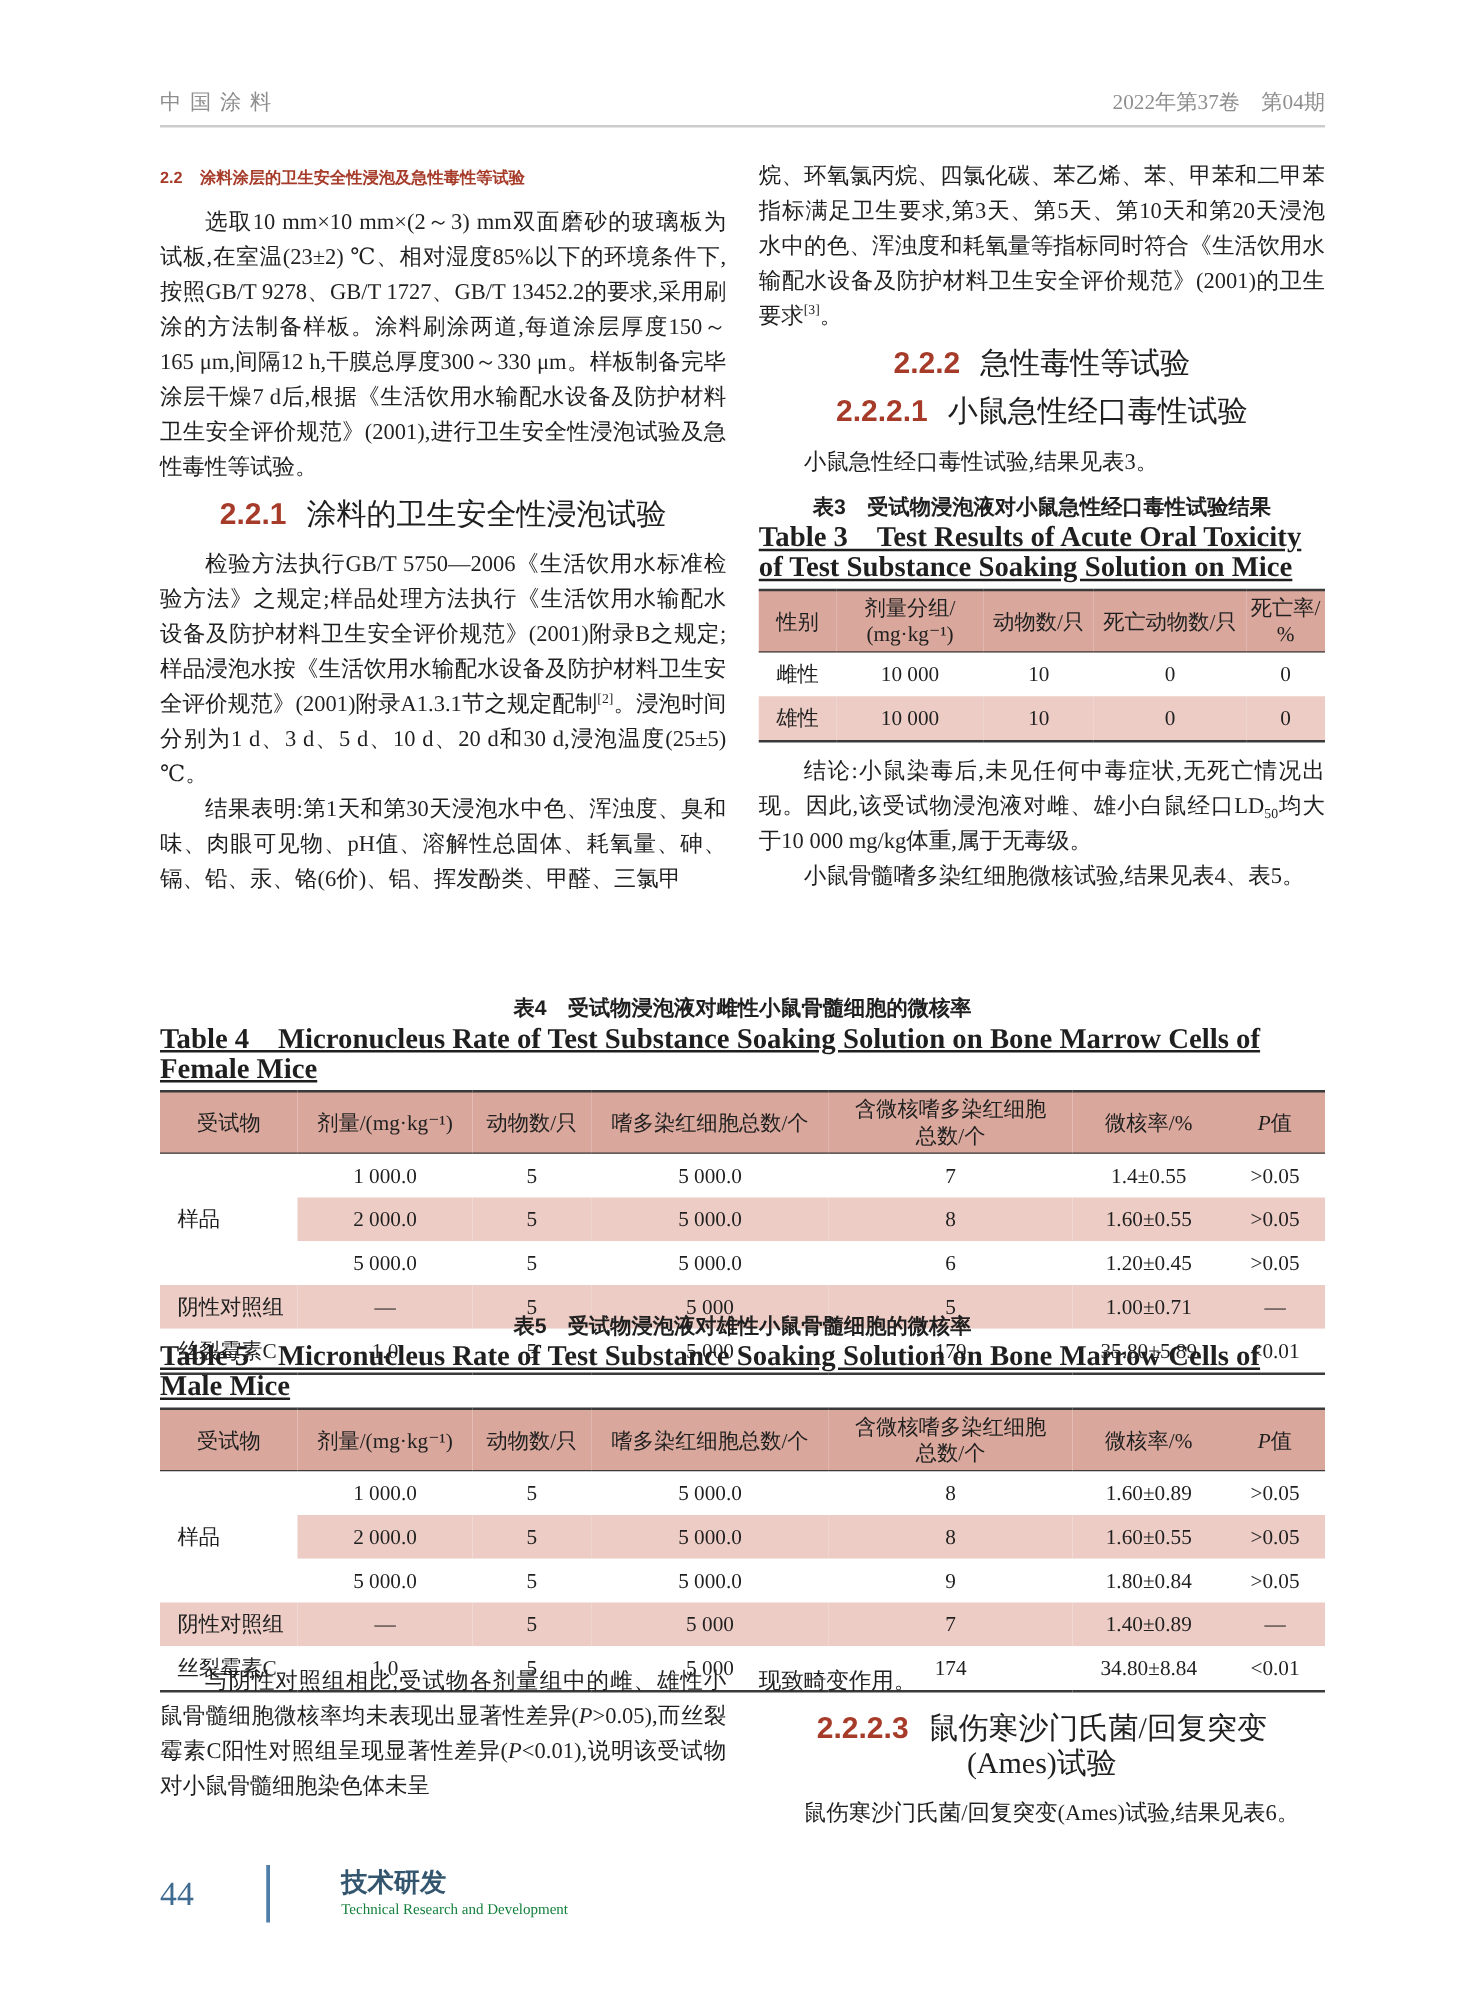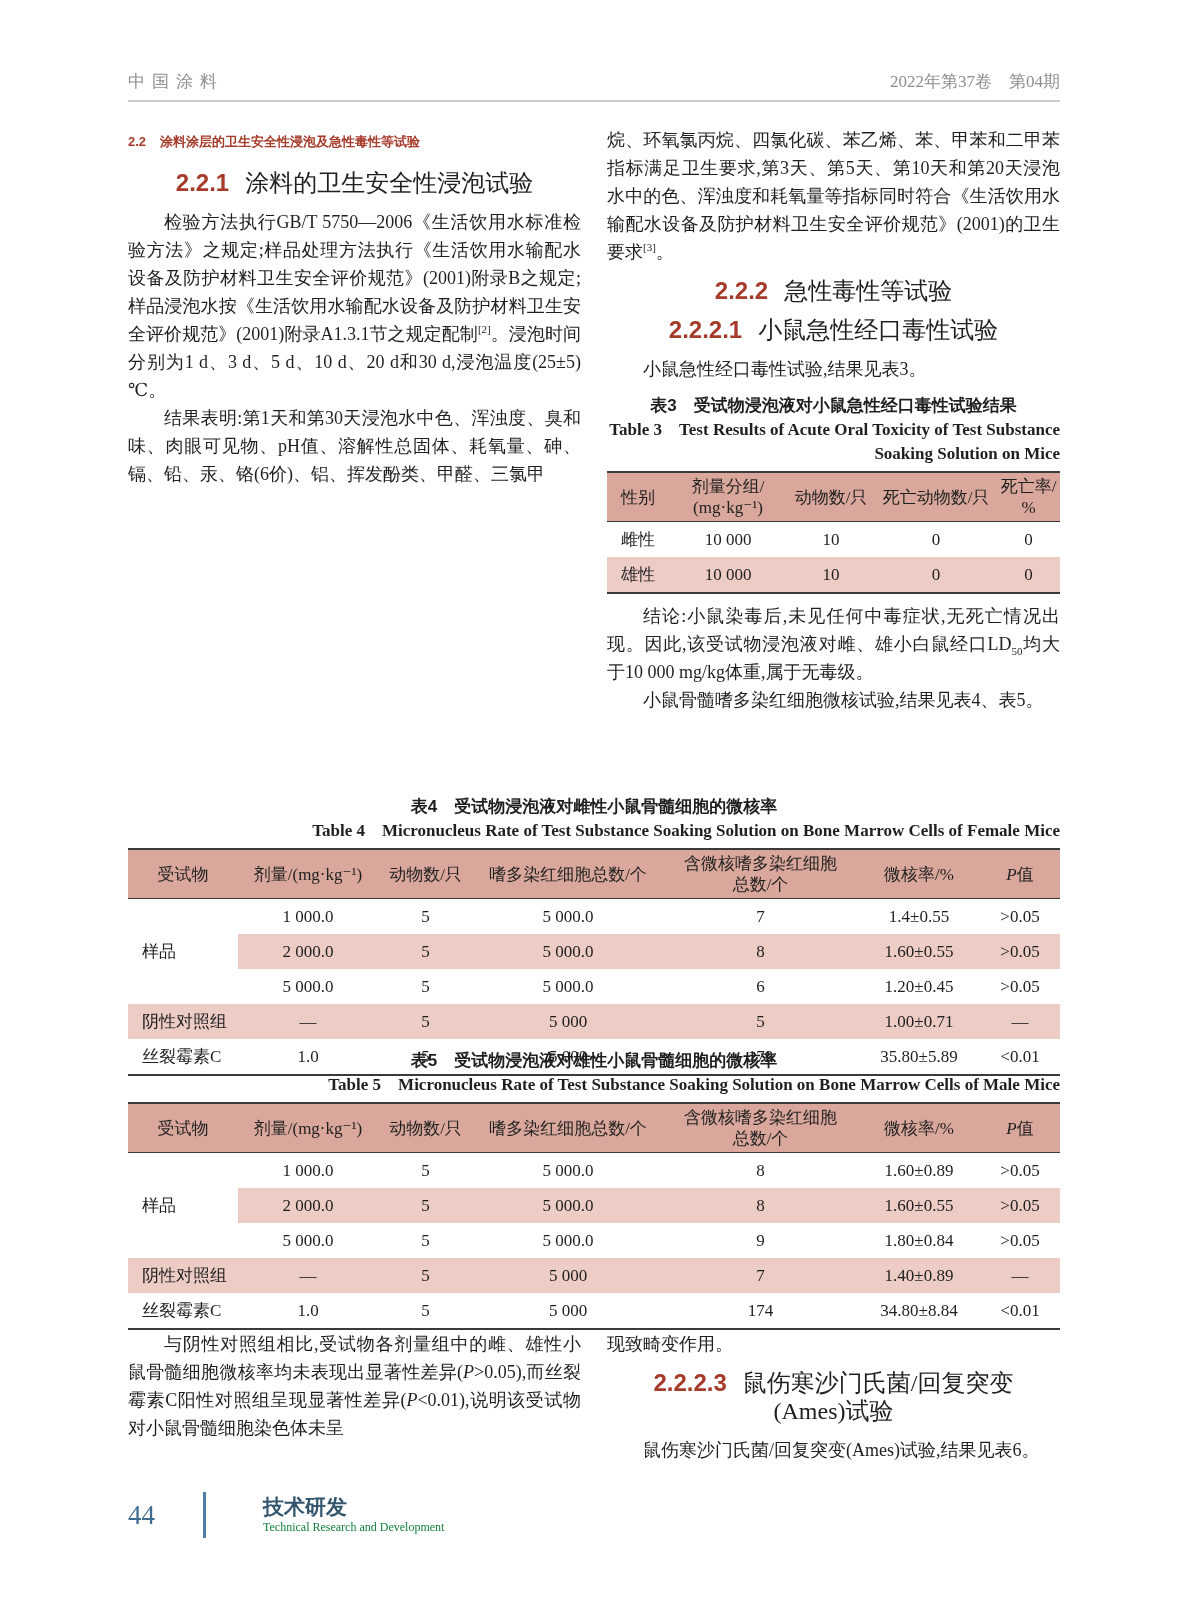--- a/index.html
+++ b/index.html
@@ -27,55 +27,56 @@
   .it { font-style:italic; }
 
   .h-main { margin:0 0 5px 0; font-size:13px; line-height:32px; font-weight:bold; color:#a63b2a; }
   .h-main .hnum { font-family:"Liberation Sans","DejaVu Sans",sans-serif; margin-right:14px; }
   .h-sub { margin:11px; font-size:24px; line-height:28px; font-weight:normal; color:#1f1f1f;text-align:center; }
   .h-sub .hnum { color:#a63b2a; font-weight:bold; font-family:"Liberation Sans","DejaVu Sans",sans-serif; margin-right:16px; }
 
   
   .tbl-title-cn { text-align:center; font-family:"Liberation Sans","DejaVu Sans",sans-serif;
     font-weight:bold; font-size:17px; line-height:25px; }
-  .tbl-title-en { text-align:right; font-weight:bold; font-size:17px; line-height:24px; margin-bottom:5px; }
+  .tbl-title-en { text-align:left; font-weight:bold; font-size:23px; line-height:24px; margin-bottom:5px;text-decoration:underline; }
   .t3-titles { margin-top:10px; }
   table.tbl { width:100%; border-collapse:collapse; border-top:2px solid #3a3a3a;
     border-bottom:2px solid #3a3a3a; font-size:17px; }
   table.tbl thead th { background:#d9a79c; font-weight:normal; padding:3px 2px; line-height:21px;
     border-bottom:1.5px solid #3a3a3a; text-align:center; }
   table.tbl td { text-align:center; height:35px; padding:0 2px; }
   table.tbl td.lbl { text-align:left; padding-left:14px; }
   tr.r-pink td { background:#ecccc5; }
   tr.r-white td { background:#ffffff; }
   tr.r-white td.keepwhite { background:#ffffff; }
 
   
   .pg-footer { top:1492px; display:flex; align-items:center; }
-  .pgnum { font-size:27px; color:#3f6b90; }
+  .pgnum { font-size:27px; color:#3f6b90; margin-right:10px; }
   .fbar { width:3px; height:46px; background:#4f7ea8; margin-right:9px; }
   .fcn { font-family:"Liberation Sans","DejaVu Sans",sans-serif; font-weight:bold;
     font-size:21px; color:#33566e; line-height:25px; }
   .fen { font-size:12px; color:#15803d; line-height:17px; }
 </style>
 </head>
 <body>
 
 <div class="page">
 
   <div class="block pg-header">
     <span class="journal">中国涂料</span>
     <span class="issue">2022年第37卷　第04期</span>
   </div>
 
   <div class="block cols cols1">
     <div class="col">
       <h2 class="h-main">
         <span class="hnum">2.2</span><span>涂料涂层的卫生安全性浸泡及急性毒性等试验</span>
       </h2>
+      <p class="para">选取10 mm×10 mm×(2～3) mm双面磨砂的玻璃板为试板,在室温(23±2) ℃、相对湿度85%以下的环境条件下,按照GB/T 9278、GB/T 1727、GB/T 13452.2的要求,采用刷涂的方法制备样板。涂料刷涂两道,每道涂层厚度150～165 μm,间隔12 h,干膜总厚度300～330 μm。样板制备完毕涂层干燥7 d后,根据《生活饮用水输配水设备及防护材料卫生安全评价规范》(2001),进行卫生安全性浸泡试验及急性毒性等试验。</p>
       <h3 class="h-sub">
         <span class="hnum">2.2.1</span><span>涂料的卫生安全性浸泡试验</span>
       </h3>
       <p class="para"><span>检验方法执行GB/T 5750—2006《生活饮用水标准检验方法》之规定;样品处理方法执行《生活饮用水输配水设备及防护材料卫生安全评价规范》(2001)附录B之规定;样品浸泡水按《生活饮用水输配水设备及防护材料卫生安全评价规范》(2001)附录A1.3.1节之规定配制</span><sup>[2]</sup><span>。浸泡时间分别为1 d、3 d、5 d、10 d、20 d和30 d,浸泡温度(25±5) ℃。</span></p>
       <p class="para">结果表明:第1天和第30天浸泡水中色、浑浊度、臭和味、肉眼可见物、pH值、溶解性总固体、耗氧量、砷、镉、铅、汞、铬(6价)、铝、挥发酚类、甲醛、三氯甲</p>
     </div>
 
     <div class="col">
       <p class="para noindent"><span>烷、环氧氯丙烷、四氯化碳、苯乙烯、苯、甲苯和二甲苯指标满足卫生要求,第3天、第5天、第10天和第20天浸泡水中的色、浑浊度和耗氧量等指标同时符合《生活饮用水输配水设备及防护材料卫生安全评价规范》(2001)的卫生要求</span><sup>[3]</sup><span>。</span></p>
       <h3 class="h-sub">

